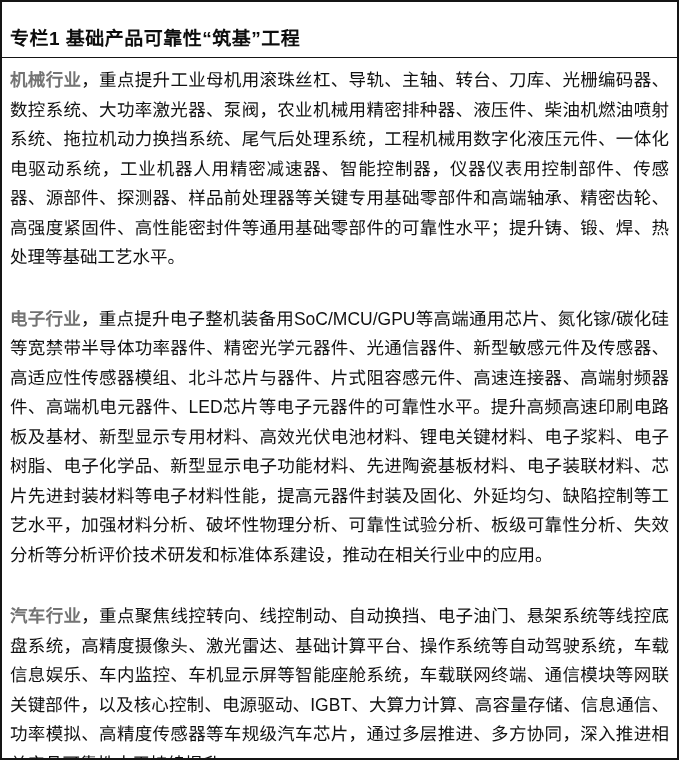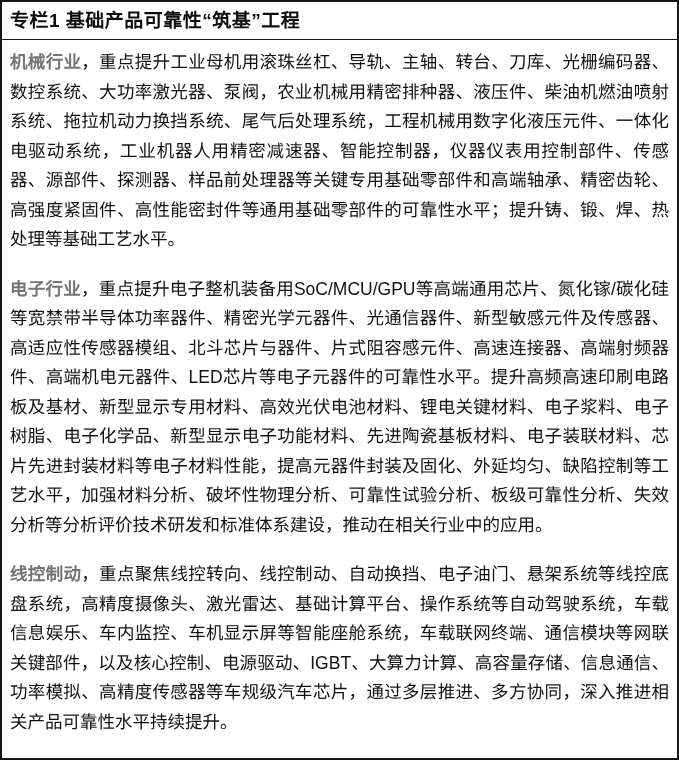--- a/index.html
+++ b/index.html
@@ -14,54 +14,54 @@
   .panel {
     box-sizing: border-box;
     width: 679px;
     height: 760px;
     border: 2px solid #151515;
     background: #ffffff;
     overflow: hidden;
   }
   .panel-title {
     box-sizing: border-box;
-    padding: 6px 8px 6px 8px;
+    padding: 24px 8px 6px 8px;
     border-bottom: 1px solid #151515;
     font-size: 19px;
     line-height: 25px;
     font-weight: bold;
     color: #0d0d0d;
     letter-spacing: 0.5px;
   }
   .panel-body {
     box-sizing: border-box;
     padding: 8px 8px 6px 8px;
     font-size: 17.5px;
     line-height: 29.5px;
     text-align: justify;
     text-justify: inter-ideograph;
     color: #111111;
   }
   .panel-body p {
     margin: 0;
   }
   .panel-body p + p {
-    margin-top: 20px;
+    margin-top: 32px;
   }
   .industry-lead {
     font-weight: bold;
     color: #737373;
   }
 </style>
 </head>
 <body>
 
 <div class="panel">
   <div class="panel-title">专栏1 基础产品可靠性“筑基”工程</div>
 
   <div class="panel-body">
     <p><span class="industry-lead">机械行业</span><span>，重点提升工业母机用滚珠丝杠、导轨、主轴、转台、刀库、光栅编码器、数控系统、大功率激光器、泵阀，农业机械用精密排种器、液压件、柴油机燃油喷射系统、拖拉机动力换挡系统、尾气后处理系统，工程机械用数字化液压元件、一体化电驱动系统，工业机器人用精密减速器、智能控制器，仪器仪表用控制部件、传感器、源部件、探测器、样品前处理器等关键专用基础零部件和高端轴承、精密齿轮、高强度紧固件、高性能密封件等通用基础零部件的可靠性水平；提升铸、锻、焊、热处理等基础工艺水平。</span></p>
 
     <p><span class="industry-lead">电子行业</span><span>，重点提升电子整机装备用SoC/MCU/GPU等高端通用芯片、氮化镓/碳化硅等宽禁带半导体功率器件、精密光学元器件、光通信器件、新型敏感元件及传感器、高适应性传感器模组、北斗芯片与器件、片式阻容感元件、高速连接器、高端射频器件、高端机电元器件、LED芯片等电子元器件的可靠性水平。提升高频高速印刷电路板及基材、新型显示专用材料、高效光伏电池材料、锂电关键材料、电子浆料、电子树脂、电子化学品、新型显示电子功能材料、先进陶瓷基板材料、电子装联材料、芯片先进封装材料等电子材料性能，提高元器件封装及固化、外延均匀、缺陷控制等工艺水平，加强材料分析、破坏性物理分析、可靠性试验分析、板级可靠性分析、失效分析等分析评价技术研发和标准体系建设，推动在相关行业中的应用。</span></p>
 
-    <p><span class="industry-lead">线控制动</span><span>，重点聚焦线控转向、线控制动、自动换挡、电子油门、悬架系统等线控底盘系统，高精度摄像头、激光雷达、基础计算平台、操作系统等自动驾驶系统，车载信息娱乐、车内监控、车机显示屏等智能座舱系统，车载联网终端、通信模块等网联关键部件，以及核心控制、电源驱动、IGBT、大算力计算、高容量存储、信息通信、功率模拟、高精度传感器等车规级汽车芯片，通过多层推进、多方协同，深入推进相关产品可靠性水平持续提升。</span></p>
+    <p><span class="industry-lead">汽车行业</span><span>，重点聚焦线控转向、线控制动、自动换挡、电子油门、悬架系统等线控底盘系统，高精度摄像头、激光雷达、基础计算平台、操作系统等自动驾驶系统，车载信息娱乐、车内监控、车机显示屏等智能座舱系统，车载联网终端、通信模块等网联关键部件，以及核心控制、电源驱动、IGBT、大算力计算、高容量存储、信息通信、功率模拟、高精度传感器等车规级汽车芯片，通过多层推进、多方协同，深入推进相关产品可靠性水平持续提升。</span></p>
   </div>
 </div>
 
 </body></html>

